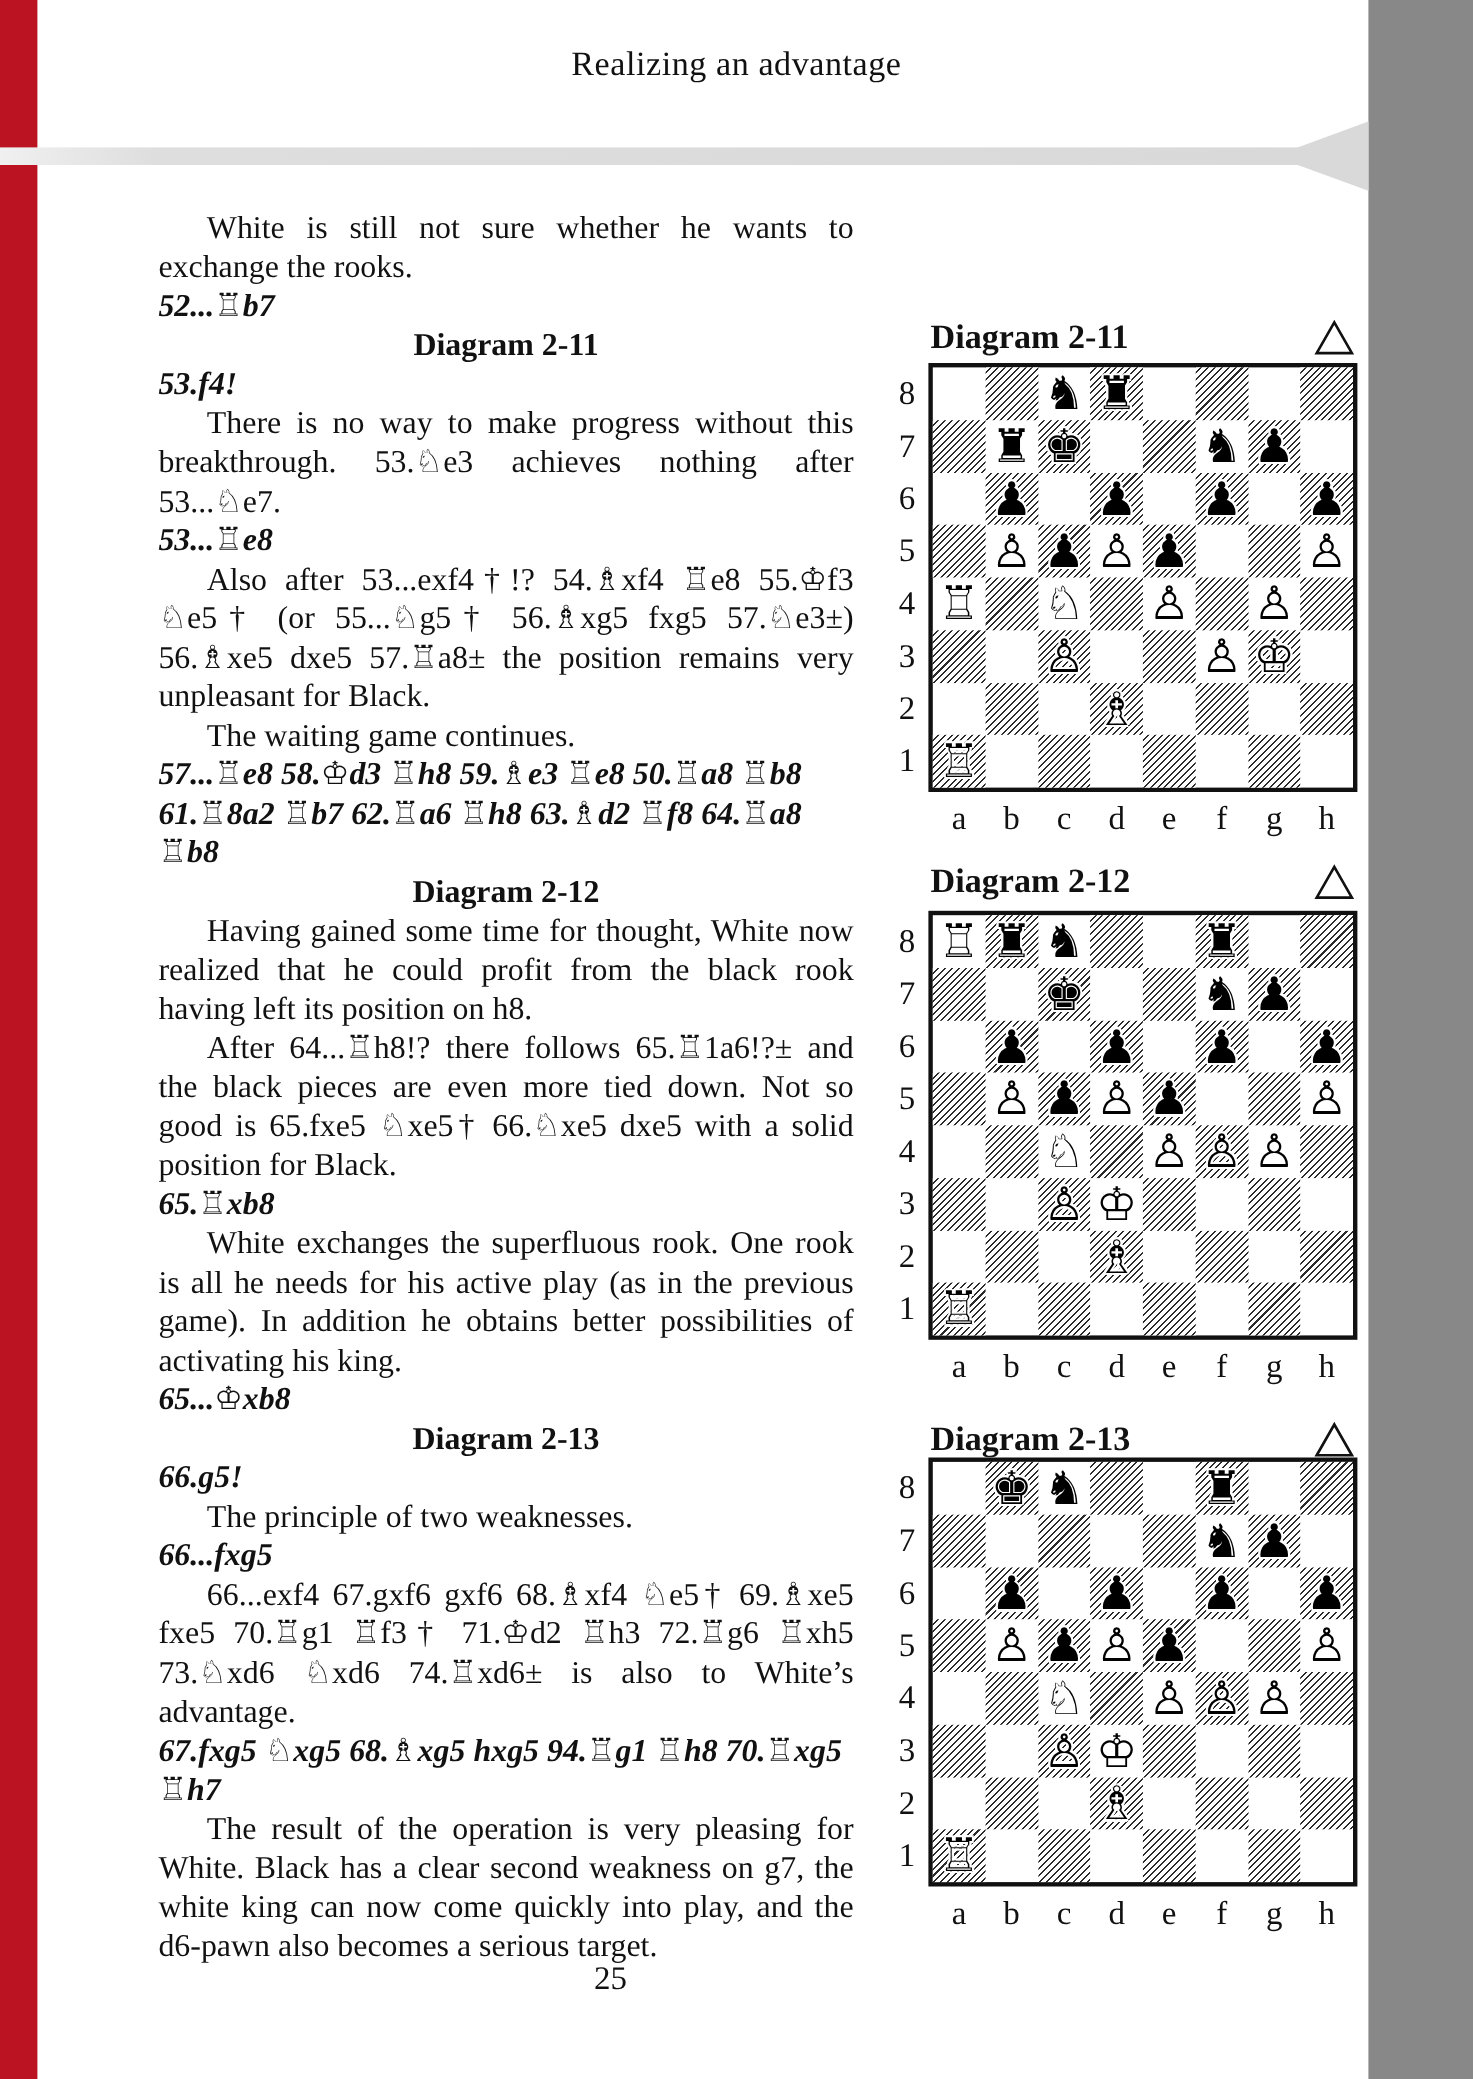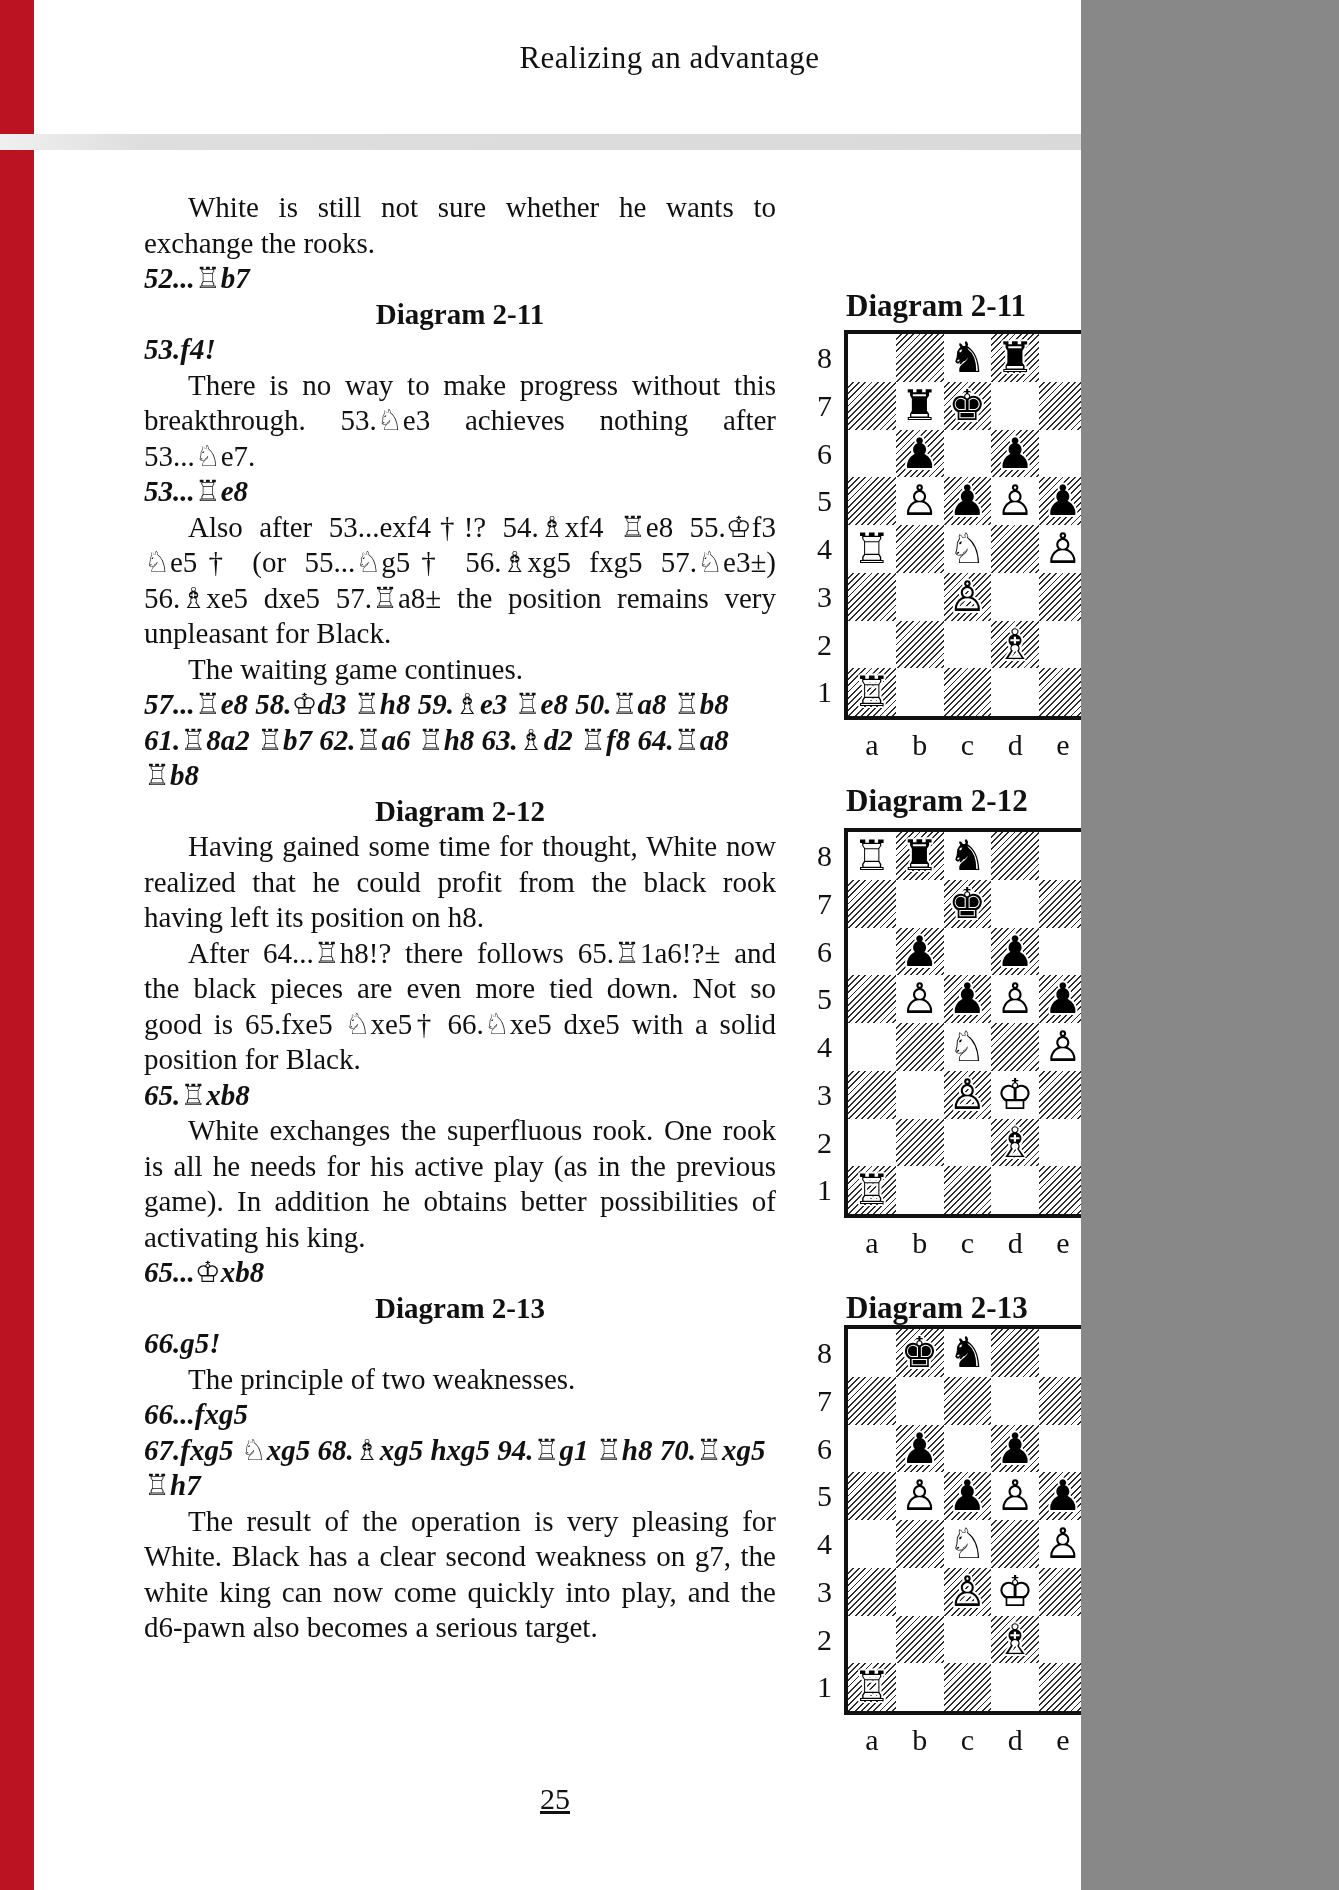--- a/index.html
+++ b/index.html
@@ -1,17 +1,17 @@
 <!DOCTYPE html>
 <html><head>
 <meta charset="utf-8">
 <style>
   html,body{margin:0;padding:0;background:#888;}
   #page{
-    position:relative;width:1081px;height:1890px;background:#ffffff;
+    position:relative;width:1244px;height:1890px;background:#ffffff;
     font-family:"Liberation Serif","DejaVu Sans",serif;color:#111;overflow:hidden;
   }
   
   .redbar{position:absolute;left:0;top:0;width:34px;height:1890px;}
   
   .header{position:absolute;left:0;top:40px;width:1339px;text-align:center;
     font-size:31px;letter-spacing:.5px;}
   
   .rule{position:absolute;left:0;top:134px;height:16px;width:1186px;
     background:linear-gradient(to right,#f0f0f0,#dedede 12%,#d9d9d9);}
@@ -42,21 +42,21 @@
   .piece{font-family:"DejaVu Sans",sans-serif;font-size:42px;line-height:47.75px;
     text-align:center;color:#000;
     text-shadow:-2px 0 0 #fff,2px 0 0 #fff,0 -2px 0 #fff,0 2px 0 #fff,
       -1.5px -1.5px 0 #fff,1.5px 1.5px 0 #fff,-1.5px 1.5px 0 #fff,1.5px -1.5px 0 #fff;}
   .ranknums{position:absolute;width:44px;text-align:right;font-size:30px;}
   .ranknums div{height:47.75px;line-height:47.75px;}
   .filerow{position:absolute;width:382px;display:grid;
     grid-template-columns:repeat(8,47.75px);font-size:30px;}
   .filerow div{text-align:center;height:34px;line-height:34px;}
   
-  .pagenum{position:absolute;left:510px;top:1782px;width:90px;text-align:center;font-size:30px;text-decoration:underline;}
+  .pagenum{position:absolute;left:510px;top:1782px;width:90px;text-align:center;font-size:30px;}
 </style>
 </head>
 <body>
 
 <div id="page">
   <div class="redbar" style="background: rgb(188, 19, 34);"></div>
   <div class="header">Realizing an advantage</div>
   <div class="rule"></div>
   <div class="rule-arrow"></div>
   <div class="chapter-word">CHAPTER</div>
@@ -75,20 +75,21 @@
       <div class="dheading">Diagram 2-12</div>
       <div class="p">Having gained some time for thought, White now realized that he could profit from the black rook having left its position on h8.</div>
       <div class="p">After 64...♖h8!? there follows 65.♖1a6!?± and the black pieces are even more tied down. Not so good is 65.fxe5 ♘xe5† 66.♘xe5 dxe5 with a solid position for Black.</div>
       <div class="moves">65.♖xb8</div>
       <div class="p">White exchanges the superfluous rook. One rook is all he needs for his active play (as in the previous game). In addition he obtains better possibilities of activating his king.</div>
       <div class="moves">65...♔xb8</div>
       <div class="dheading">Diagram 2-13</div>
       <div class="moves">66.g5!</div>
       <div class="p">The principle of two weaknesses.</div>
       <div class="moves">66...fxg5</div>
+      <div class="p">66...exf4 67.gxf6 gxf6 68.♗xf4 ♘e5† 69.♗xe5 fxe5 70.♖g1 ♖f3† 71.♔d2 ♖h3 72.♖g6 ♖xh5 73.♘xd6 ♘xd6 74.♖xd6± is also to White’s advantage.</div>
       <div class="moves">67.fxg5 ♘xg5 68.♗xg5 hxg5 94.♖g1 ♖h8 70.♖xg5 ♖h7</div>
       <div class="p">The result of the operation is very pleasing for White. Black has a clear second weakness on g7, the white king can now come quickly into play, and the d6-pawn also becomes a serious target.</div>
     </div>
 
   <div id="diagrams">
       <div class="diagram" style="top: 288px; height: 482px;">
         <div class="dlabel-row">
           <div class="dlabel">Diagram 2-11</div>
           <div class="dtriangle"><svg width="38" height="34" viewBox="0 0 38 34">
               <polygon points="19,3 35,31 3,31" fill="#ffffff" stroke="#111111" stroke-width="2.4"></polygon>

